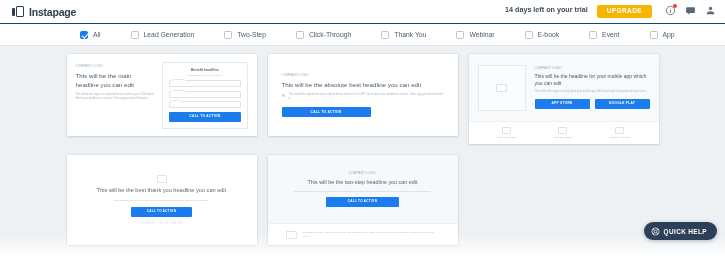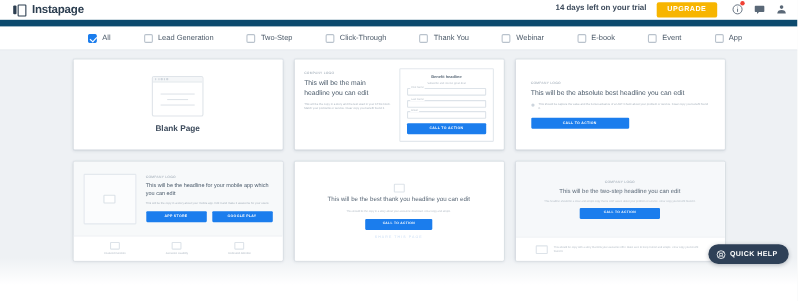--- a/index.html
+++ b/index.html
@@ -12,21 +12,21 @@
   .app {
     width: 725px; height: 274px;
     position: relative;
     background: #ffffff;
   }
 
   
   .topbar {
     height: 24px;
     background: #ffffff;
-    border-bottom: 6px solid #0c4a6e;
+    border-bottom: 1px solid #0c4a6e;
     display: flex;
     align-items: center;
     padding: 0 9px 0 12px;
     position: relative;
     z-index: 30;
   }
   .brand { display: flex; align-items: center; gap: 4px; }
   .brand-mark {
     width: 13px; height: 11px;
     display: flex; align-items: center; gap: 1.5px;
@@ -339,39 +339,20 @@
     </label>
     <label class="filter-item">
       <span class="cb"></span>
       <span class="filter-label">App</span>
     </label>
   </div>
 
   <div class="content">
     <div class="grid">
 
-      <div class="card">
-        <div class="blank-wrap">
-          <div class="blank-doc">
-            <div class="bar">
-                <i></i>
-                <i></i>
-                <i></i>
-                <i></i>
-                <i></i>
-              </div>
-            <div class="lines">
-                <span></span>
-                <span class="s"></span>
-                <span></span>
-              </div>
-          </div>
-          <div class="blank-label">Blank Page</div>
-        </div>
-      </div>
 
       <div class="card">
         <div class="mini">
           <div class="mini-body">
             <div class="c2-left">
               <div class="eyebrow">COMPANY LOGO</div>
               <div class="hl">This will be the main headline you can edit</div>
               <div class="para">This will be the copy in a story and the text used in your CTA's block. Match your problems or service. Clear copy you benefit found it.</div>
             </div>
             <div class="c2-form">

